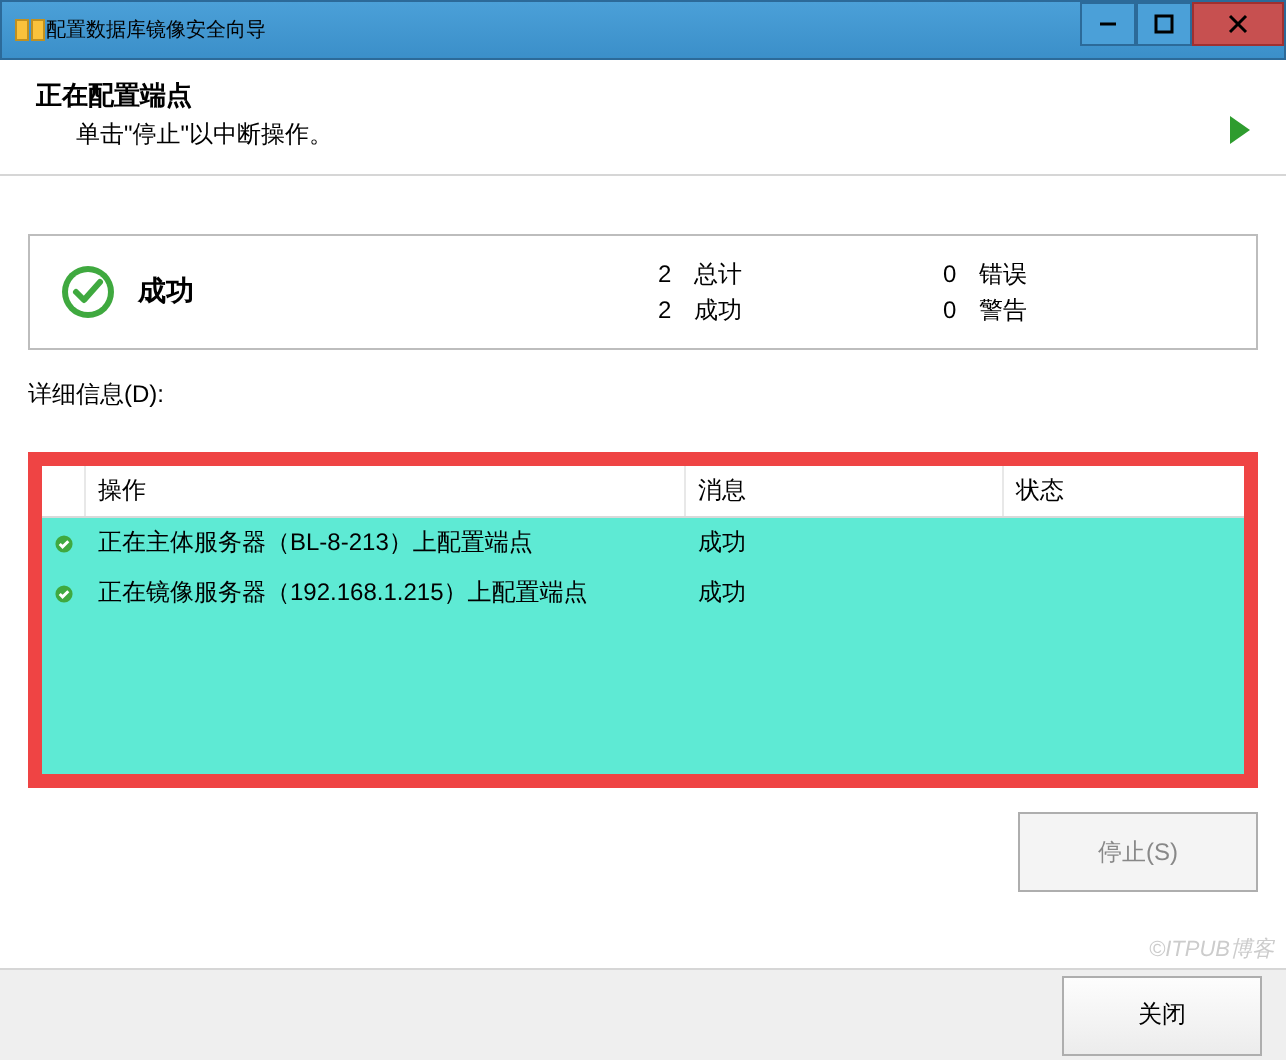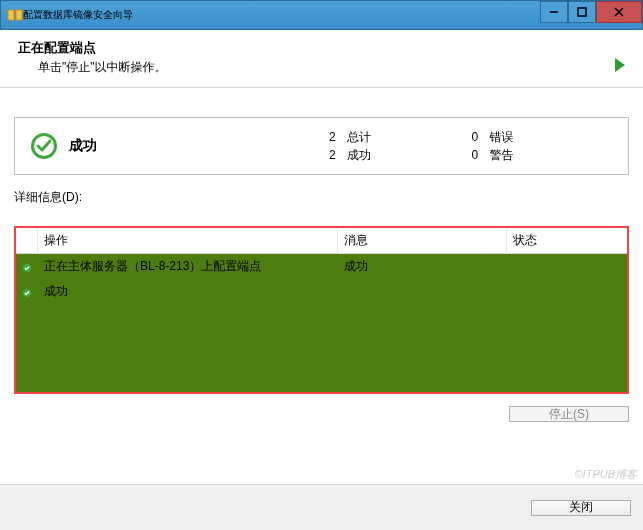--- a/index.html
+++ b/index.html
@@ -20,37 +20,37 @@
 .play-icon svg{width:14px;height:18px}
 .main{padding:11px 14px}
 .summary-box{border:1px solid #bdbdbd;background:#fff;margin-top:18px;padding:10px 14px;display:flex;align-items:center}
 .check-icon{width:30px;height:30px;margin-right:10px}
 .summary-title{font-weight:bold;font-size:14px;flex:0 0 260px}
 .stats{display:flex;flex:1}
 .stats-col{flex:1}
 .stats-row{display:flex;line-height:18px}
 .stats-num{width:18px;text-align:left}
 .details-label{margin-top:14px;margin-bottom:20px}
-.table{border:2px solid #ef4444;background:#4d7c0f;height:168px;overflow:auto}
+.table{border:7px solid #ef4444;background:#5eead4;height:168px;overflow:auto}
 .thead{display:flex;background:#fff;border-bottom:1px solid #d9d9d9}
 .th{padding:4px 6px;border-right:1px solid #e8e8e8}
 .th:last-child{border-right:none}
 .th1{width:22px}
 .th2{flex:0 0 300px}
 .th3{flex:0 0 120px}
 .th4{flex:1}
-.trow{display:flex;padding:3px 0;align-items:flex-end}
+.trow{display:flex;padding:3px 0;align-items:center}
 .td{padding:1px 6px}
 .td1{width:22px;display:flex;align-items:center;justify-content:center}
 .td1 svg{width:14px;height:14px}
 .td2{flex:0 0 300px}
 .td3{flex:0 0 120px}
 .td4{flex:1}
 .btn-row{display:flex;justify-content:flex-end;gap:10px;margin-top:12px}
-.btn{height:16px;border:1px solid #aeaeae;background:linear-gradient(#fdfdfd,#ececec);display:flex;align-items:center;justify-content:center;cursor:pointer;padding:0 10px}
+.btn{height:40px;border:1px solid #aeaeae;background:linear-gradient(#fdfdfd,#ececec);display:flex;align-items:center;justify-content:center;cursor:pointer;padding:0 10px}
 .btn.stop{width:120px;color:#888;background:#f4f4f4}
 .btn.report{width:130px;position:relative}
 .btn.report .arrow{margin-left:22px}
 .footer{position:absolute;bottom:0;left:0;right:0;height:46px;background:#efefef;border-top:1px solid #d6d6d6;display:flex;justify-content:flex-end;align-items:center;padding-right:12px}
 .btn.close-btn{width:100px}
 .hr{height:1px;background:#d6d6d6;margin-top:4px}
 .watermark{position:absolute;right:6px;bottom:48px;color:#ccc;font-size:11px;font-style:italic}
 </style>
 </head>
 <body>
@@ -151,20 +151,21 @@
           <div class="td td3">成功</div>
           <div class="td td4"></div>
         </div>
         <div class="trow">
           <div class="td td1">
             <svg viewBox="0 0 14 14">
               <circle cx="7" cy="7" r="6" fill="#3fa93f"></circle>
               <polyline points="4,7 6,9 10,5" fill="none" stroke="#fff" stroke-width="2"></polyline>
             </svg>
           </div>
+          <div class="td td2">正在镜像服务器（192.168.1.215）上配置端点</div>
           <div class="td td3">成功</div>
           <div class="td td4"></div>
         </div>
       </div>
   </div>
 
   <div class="btn-row">
     <div class="btn stop">
         <span>停止(S)</span>
       </div>

